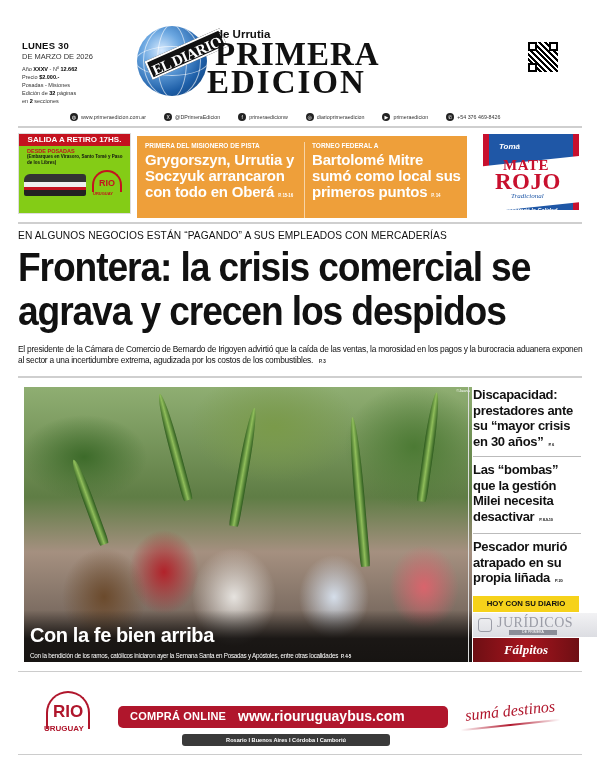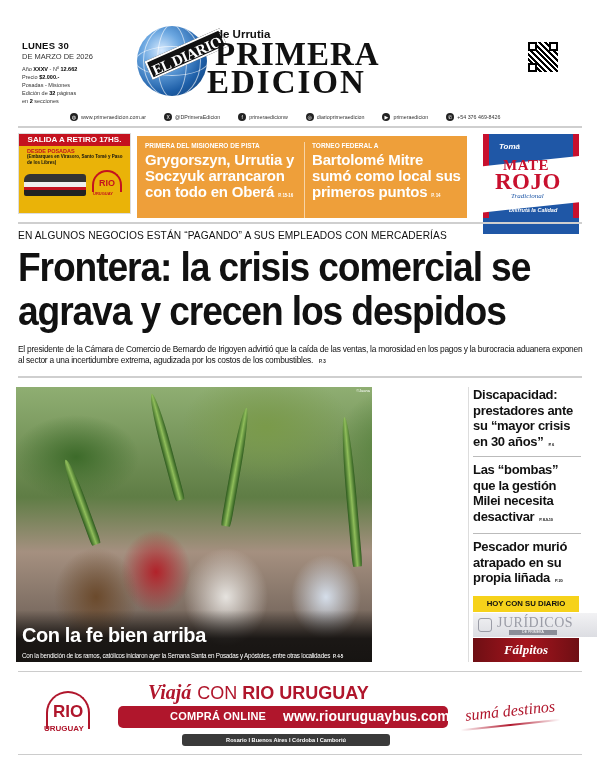--- a/index.html
+++ b/index.html
@@ -26,53 +26,53 @@
 .qr::after{content:"";position:absolute;inset:0;background:
 linear-gradient(#fff,#fff) 2px 2px/5px 5px no-repeat,
 linear-gradient(#fff,#fff) 23px 2px/5px 5px no-repeat,
 linear-gradient(#fff,#fff) 2px 23px/5px 5px no-repeat;}
 
 .social{left:70px;top:113px;width:470px;display:flex;gap:0;font-size:5.3px;color:#333;}
 .social .it{display:flex;align-items:center;margin-right:18px;}
 .social .ic{width:8px;height:8px;border-radius:50%;background:#222;color:#fff;font-size:5px;line-height:8px;text-align:center;margin-right:3px;}
 .rule{left:18px;width:564px;height:2px;background:#cfcfcf;}
 
-.busad{left:18px;top:133px;width:113px;height:81px;border:1px solid #ddd;background:#eab308;overflow:hidden;}
+.busad{left:18px;top:133px;width:113px;height:81px;border:1px solid #ddd;background:#84cc16;overflow:hidden;}
 .busad .hd{background:#c4121f;color:#fff;font-weight:bold;font-size:8px;text-align:center;height:12px;line-height:12px;}
 .busad .desde{color:#c4121f;font-size:5.5px;font-weight:bold;margin:2px 0 0 8px;}
 .busad .emb{font-size:4.5px;font-weight:bold;margin-left:8px;line-height:6px;width:100px;}
 .busad .bus{position:absolute;left:5px;top:40px;width:62px;height:22px;background:linear-gradient(#333 0 35%,#eee 35% 60%,#c4121f 60% 75%,#222 75%);border-radius:6px 3px 2px 2px;}
 .busad .rio{position:absolute;left:73px;top:36px;width:30px;height:22px;border:2px solid #c4121f;border-bottom:none;border-radius:15px 15px 0 0;text-align:center;font-weight:bold;font-size:9px;color:#c4121f;line-height:22px;}
 .busad .rio2{position:absolute;left:74px;top:57px;font-size:4px;font-weight:bold;color:#c4121f;}
 .busad .ph{position:absolute;left:0;top:63px;width:113px;height:18px;background:#111;color:#fff;text-align:center;}
 .busad .ph .n{font-weight:bold;font-size:9px;line-height:10px;}
 .busad .ph .u{font-size:5.5px;line-height:7px;}
 .orange{left:137px;top:136px;width:330px;height:82px;background:#ee9f3a;display:flex;padding:6px 0 0 8px;}
 .orange .col{color:#fff;}
 .orange .col1{width:160px;padding-right:6px;border-right:1px solid rgba(255,255,255,.55);}
 .orange .col2{padding-left:7px;width:160px;}
 .orange .kick{font-size:6.5px;font-weight:bold;margin-bottom:3px;}
 .orange .hl{font-weight:bold;font-size:15px;line-height:16px;letter-spacing:-.2px;}
 .orange .pg{font-size:4.5px;font-weight:bold;margin-left:4px;}
-.mate{left:483px;top:134px;width:96px;height:100px;background:#1f57a6;overflow:hidden;}
+.mate{left:483px;top:134px;width:96px;height:76px;background:#1f57a6;overflow:hidden;}
 .mate .band{position:absolute;left:-10px;top:27px;width:120px;height:46px;background:#fff;transform:rotate(-6deg);}
 .mate .toma{position:absolute;left:16px;top:8px;color:#fff;font-style:italic;font-weight:bold;font-size:8px;}
 .mate .m{position:absolute;left:20px;top:23px;color:#c8102e;font-family:"Liberation Serif",serif;font-weight:bold;font-size:15px;letter-spacing:.5px;}
 .mate .r{position:absolute;left:12px;top:35px;color:#c8102e;font-family:"Liberation Serif",serif;font-weight:bold;font-size:23px;letter-spacing:.5px;}
 .mate .tr{position:absolute;left:28px;top:58px;color:#1f57a6;font-style:italic;font-size:7px;font-family:"Liberation Serif",serif;}
 .mate .dq{position:absolute;left:26px;top:73px;color:#fff;font-style:italic;font-size:5.5px;font-weight:bold;}
 .mate .redl{position:absolute;left:0;top:0;width:6px;height:84px;background:#c8102e;}
 .mate .redr{position:absolute;right:0;top:0;width:6px;height:84px;background:#c8102e;}
 
 .kicker{left:18px;top:230px;font-size:10.2px;letter-spacing:.1px;color:#111;}
 .headline{left:18px;top:245px;width:570px;font-weight:bold;font-size:40px;line-height:44px;letter-spacing:-1.2px;transform:scaleX(.93);transform-origin:left top;}
 .lede{left:18px;top:344px;width:565px;font-size:8.4px;line-height:11px;letter-spacing:-.25px;}
 .lede .pg{font-size:4.5px;font-weight:bold;margin-left:6px;}
 
-.photo{left:16px;top:387px;width:356px;height:275px;overflow:hidden;background:
+.photo{left:24px;top:387px;width:448px;height:275px;overflow:hidden;background:
 radial-gradient(ellipse 90px 60px at 60px 70px,#3d6b2a,transparent 70%),
 radial-gradient(ellipse 120px 80px at 250px 40px,#7a9a4a,transparent 70%),
 radial-gradient(ellipse 100px 90px at 390px 60px,#4c7a34,transparent 70%),
 radial-gradient(ellipse 60px 70px at 80px 210px,#6b4a2c,transparent 70%),
 radial-gradient(ellipse 60px 70px at 210px 210px,#e6e3df,transparent 70%),
 radial-gradient(ellipse 50px 60px at 140px 185px,#b2222a,transparent 70%),
 radial-gradient(ellipse 50px 60px at 310px 210px,#d5deea,transparent 70%),
 radial-gradient(ellipse 50px 60px at 400px 200px,#d9646c,transparent 70%),
 linear-gradient(#8fae72 0%,#5f7d45 40%,#a59080 60%,#5a4f48 100%);}
 .photo .leaf{position:absolute;width:10px;background:linear-gradient(90deg,#2d5a1e,#8fbd5a,#2d5a1e);border-radius:50% 50% 10% 10%;}
@@ -94,22 +94,22 @@
 .falp{left:473px;top:638px;width:106px;height:24px;background:linear-gradient(90deg,#6e0f14,#a6141d 50%,#6e0f14);color:#fff;font-weight:bold;font-style:italic;font-size:13px;line-height:24px;text-align:center;font-family:"Liberation Serif",serif;}
 
 .bottomad{left:18px;top:671px;width:564px;height:84px;border-top:1.5px solid #ccc;border-bottom:1.5px solid #ccc;}
 .bottomad .rio{position:absolute;left:28px;top:19px;width:44px;height:38px;border:2.5px solid #b0162c;border-bottom:none;border-radius:22px 22px 0 0;text-align:center;}
 .bottomad .rio span{display:block;color:#b0162c;font-weight:bold;font-size:17px;line-height:28px;margin-top:5px;}
 .bottomad .rio2{position:absolute;left:26px;top:52px;color:#b0162c;font-weight:bold;font-size:8px;}
 .bottomad .viaja{position:absolute;left:130px;top:9px;color:#b0162c;font-size:18px;}
 .bottomad .viaja i{font-family:"Liberation Serif",serif;font-weight:bold;font-size:20px;margin-right:6px;}
 .bottomad .viaja b{font-weight:bold;}
 .bottomad .pill{position:absolute;left:100px;top:34px;width:330px;height:22px;background:#b0162c;border-radius:5px;color:#fff;}
-.bottomad .pill .a{position:absolute;left:12px;top:4px;font-weight:bold;font-size:11px;letter-spacing:.2px;margin-left:40px;}
-.bottomad .pill .b{position:absolute;left:120px;top:2px;font-weight:bold;font-size:14px;margin-left:45px;}
+.bottomad .pill .a{position:absolute;left:12px;top:4px;font-weight:bold;font-size:11px;letter-spacing:.2px;}
+.bottomad .pill .b{position:absolute;left:120px;top:2px;font-weight:bold;font-size:14px;}
 .bottomad .cities{position:absolute;left:164px;top:62px;width:208px;height:12px;background:#3a3a3a;border-radius:3px;color:#fff;font-size:5.6px;font-weight:bold;text-align:center;line-height:12px;}
 .bottomad .suma{position:absolute;left:447px;top:30px;color:#b0162c;font-style:italic;font-family:"Liberation Serif",serif;font-size:16px;transform:rotate(-6deg);}
 .bottomad .suma::after{content:"";position:absolute;left:-6px;top:22px;width:100px;height:1.5px;background:linear-gradient(90deg,transparent,#b0162c,transparent);}
 </style>
 </head>
 <body>
 
 <div class="abs dateblock">
   <div class="day">LUNES 30</div>
   <div class="month">DE MARZO DE 2026</div>
@@ -226,20 +226,19 @@
   <div class="t">JURÍDICOS</div>
   <div class="s">DE PRIMERA</div>
 </div>
 <div class="abs falp">Fálpitos</div>
 
 <div class="abs bottomad">
   <div class="rio">
       <span>RIO</span>
     </div>
   <div class="rio2">URUGUAY</div>
-  <div class="viaja"><i>Viajá</i><span>CON </span><b>RIO URUGUAY</b></div>
   <div class="pill">
     <span class="a">COMPRÁ ONLINE</span>
     <span class="b">www.riouruguaybus.com</span>
   </div>
   <div class="cities">Rosario  I  Buenos Aires  I  Córdoba  I  Camboriú</div>
   <div class="suma">sumá destinos</div>
 </div>
 
 </body></html>

